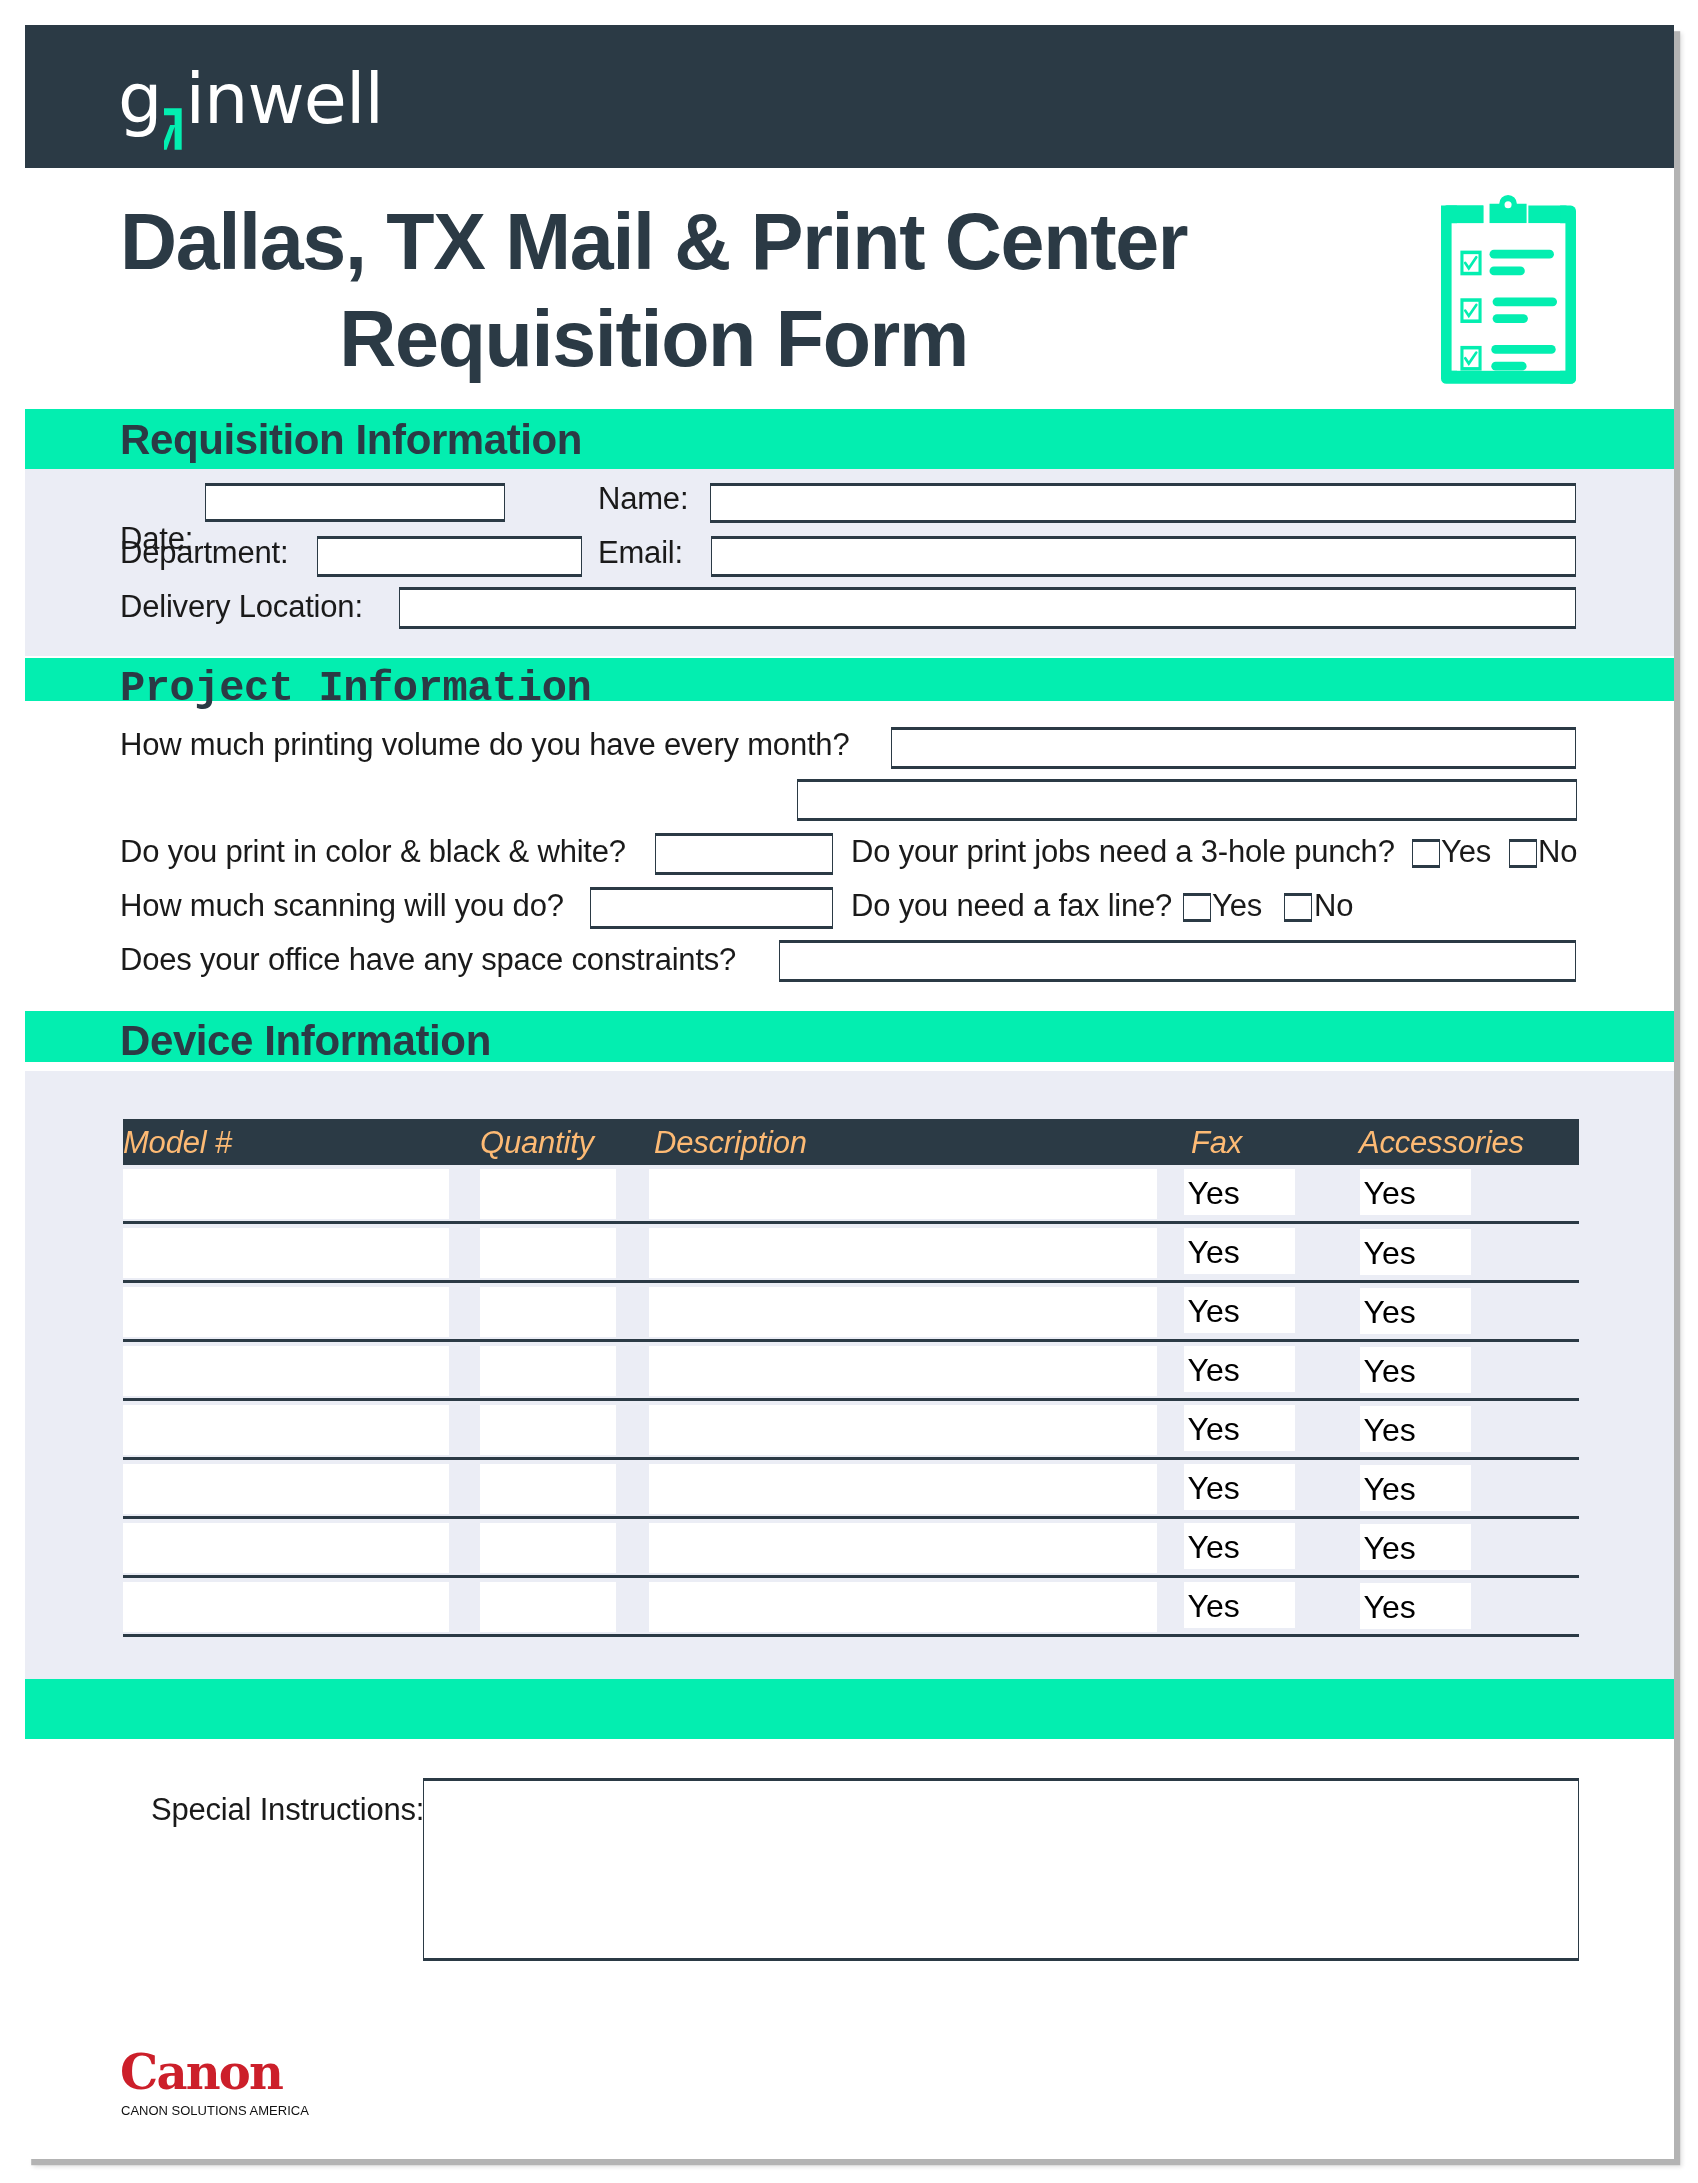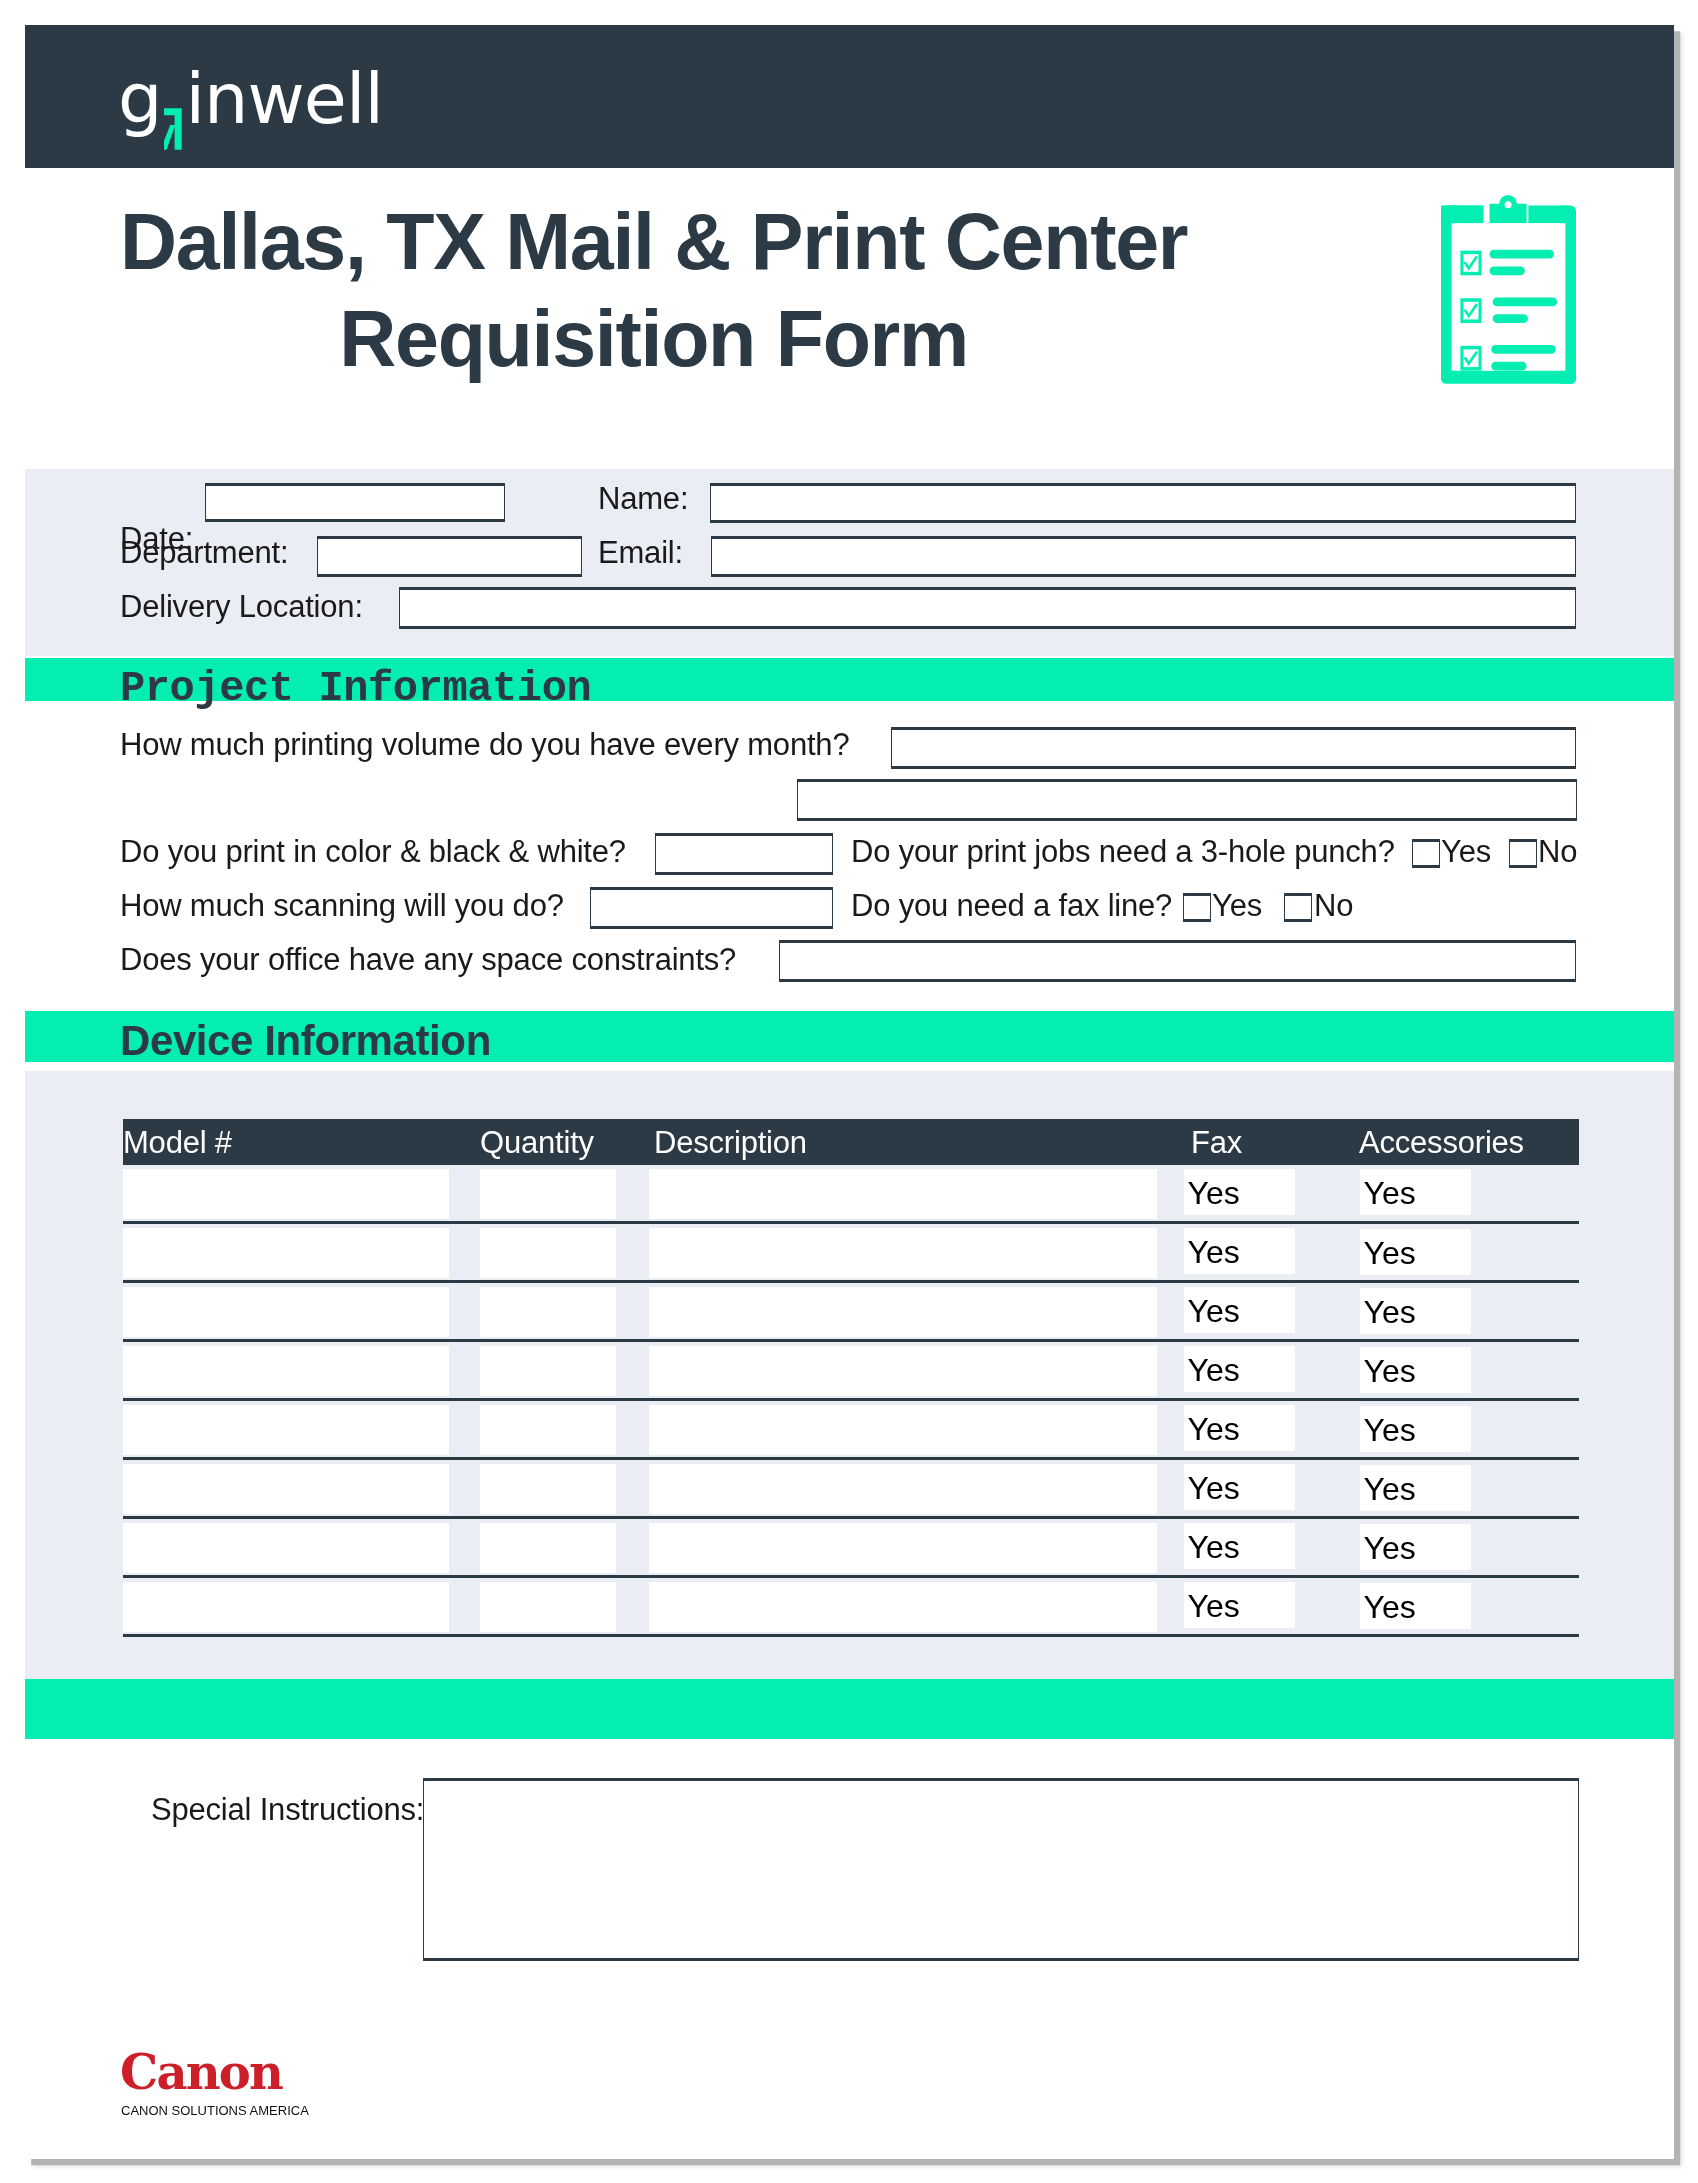--- a/index.html
+++ b/index.html
@@ -38,21 +38,21 @@
     background:#ffffff; box-sizing:border-box;
     border-left:1.8px solid #2b3a45; border-right:1.8px solid #2b3a45;
     border-top:3.1px solid #2b3a45; border-bottom:3.1px solid #2b3a45;
   }
   .chk {
     width:28px; height:29px; box-sizing:border-box; background:#fff;
     border-left:1.8px solid #2b3a45; border-right:1.8px solid #2b3a45;
     border-top:3.1px solid #2b3a45; border-bottom:3.1px solid #2b3a45;
   }
   .thead { left:98px; top:1094px; width:1456px; height:46px; background:#2b3a45; }
-  .th { color:#ffffff; font-size:31px; line-height:1; top:8px; letter-spacing:-0.2px; }
+  .th { color:#fdba74; font-size:31px; line-height:1; top:8px; letter-spacing:-0.2px;font-style:italic; }
   .cell { background:#ffffff; }
   .yes { color:#000; font-size:32px; line-height:1; padding-left:3.5px; padding-top:12.4px; box-sizing:border-box; font-family:"Liberation Sans", sans-serif; }
   .rowline { left:98px; width:1456px; height:2.7px; background:#2b3a45; }
   .canon {
     left:95px; top:2023px; color:#cc1f2a; font-family:"DejaVu Serif", serif; font-weight:700;
     font-size:48px; line-height:1; letter-spacing:-1.8px;
   }
   .canon-sub { left:96px; top:2079px; color:#111; font-size:13px; letter-spacing:0px; line-height:1; }
 </style>
 </head>
@@ -108,20 +108,23 @@
         <rect x="51" y="352" width="34" height="40"></rect>
       </g>
       <g fill="none" stroke="#03eeb0" stroke-width="6" stroke-linecap="round">
         <polyline points="55,156 63,168 80,143"></polyline>
         <polyline points="55,264 63,276 80,251"></polyline>
         <polyline points="55,372 63,384 80,359"></polyline>
       </g>
     </svg>
   </div>
 
+  <div class="abs bar" style="top:384px;height:60px;">
+    <h2 style="top:9.7px;">Requisition Information</h2>
+  </div>
   <div class="abs graybg" style="top:444px;height:187px;"></div>
 
   <span class="abs lbl" style="left:95px;top:458px;margin-top:40px;">Date:</span>
   <div class="abs box" style="left:180px;top:458px;width:300px;height:39px;"></div>
 
   <span class="abs lbl" style="left:573px;top:458px;">Name:</span>
   <div class="abs box" style="left:685px;top:458px;width:866px;height:40px;"></div>
 
   <span class="abs lbl" style="left:95px;top:512px;">Department:</span>
   <div class="abs box" style="left:292px;top:511px;width:265px;height:41px;"></div>

